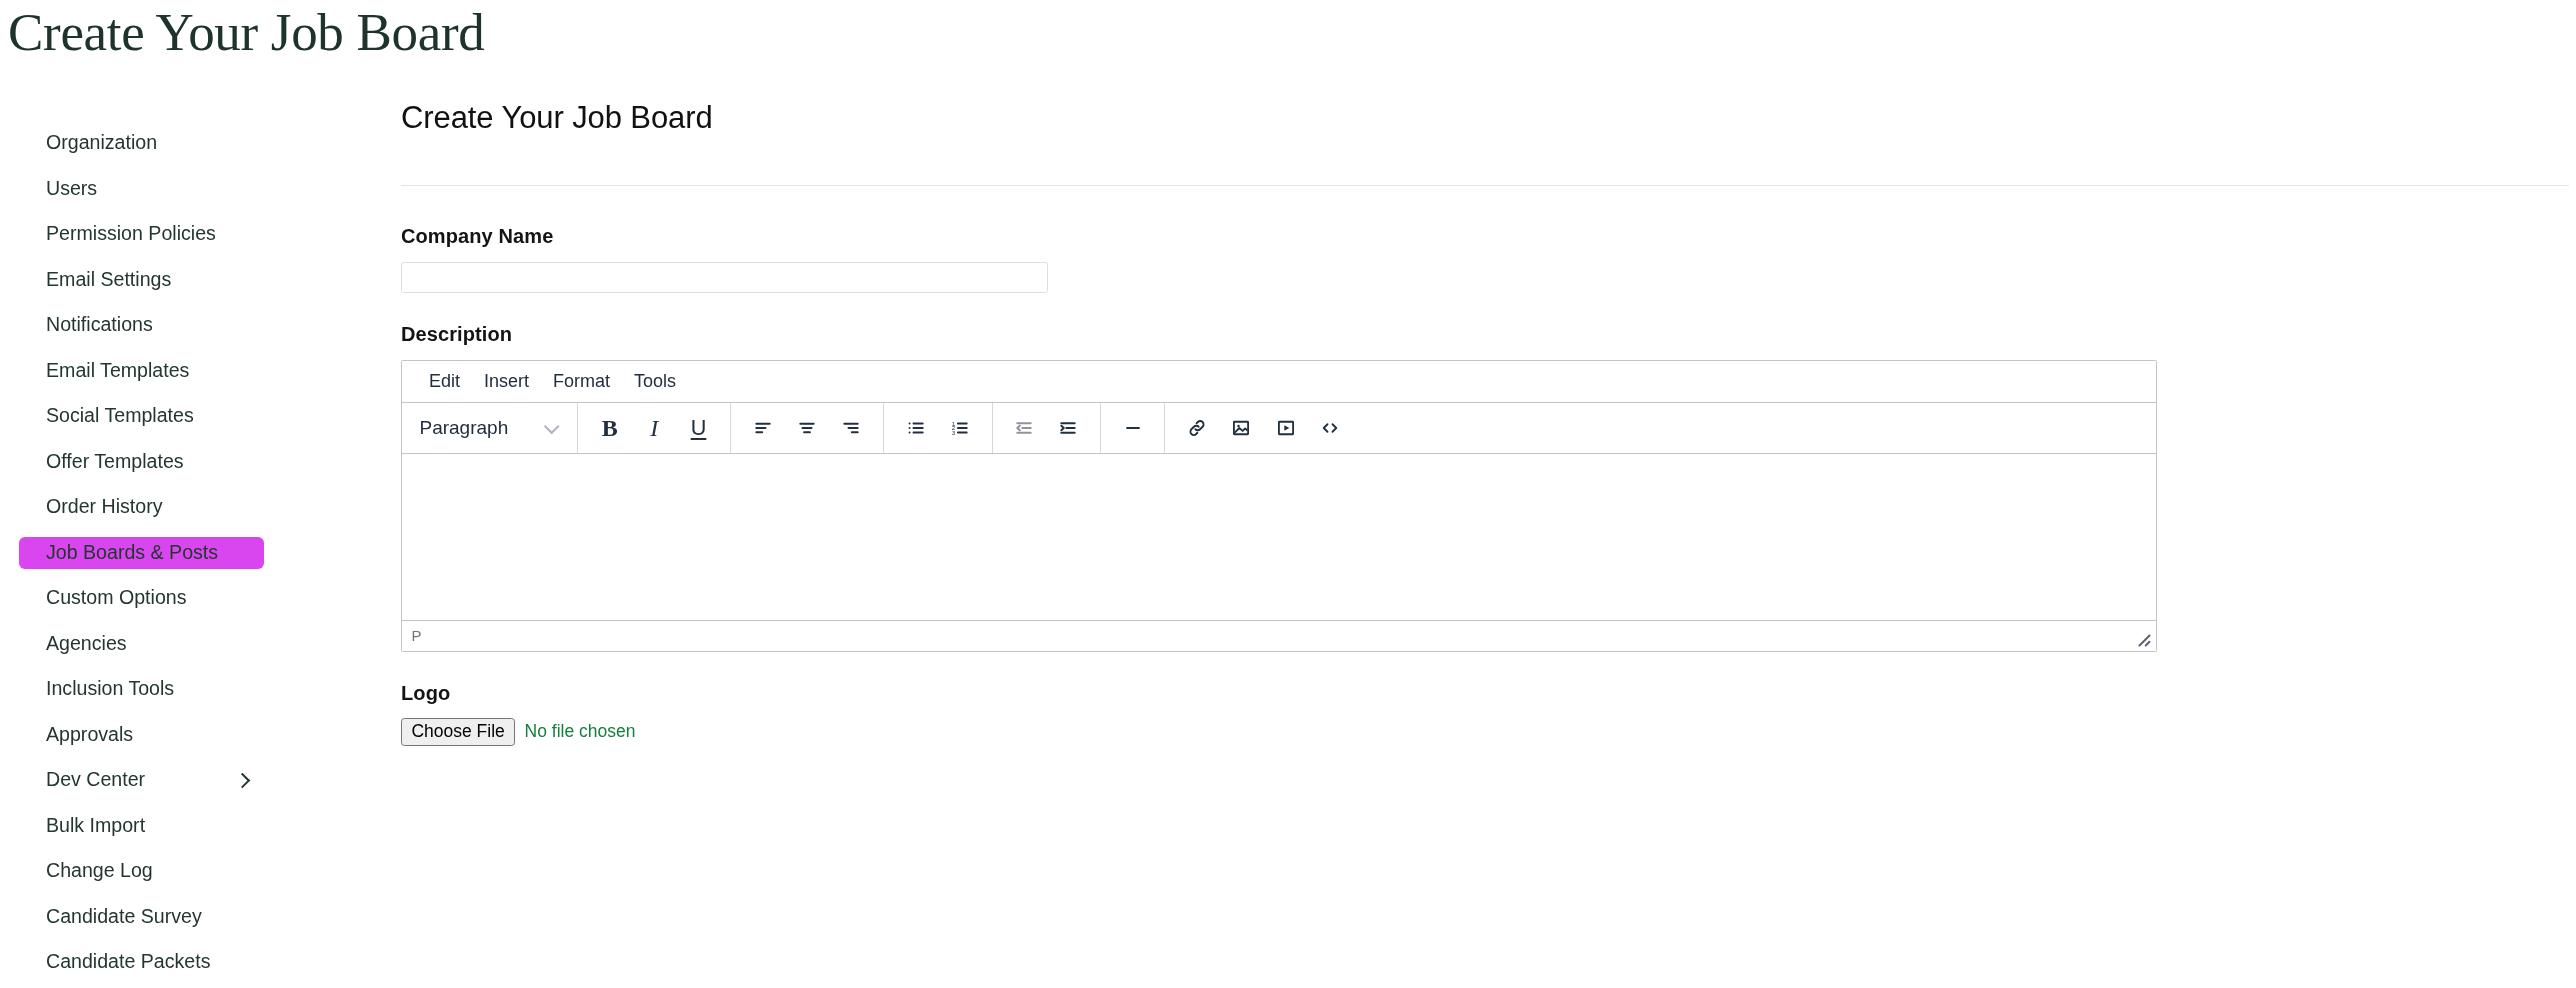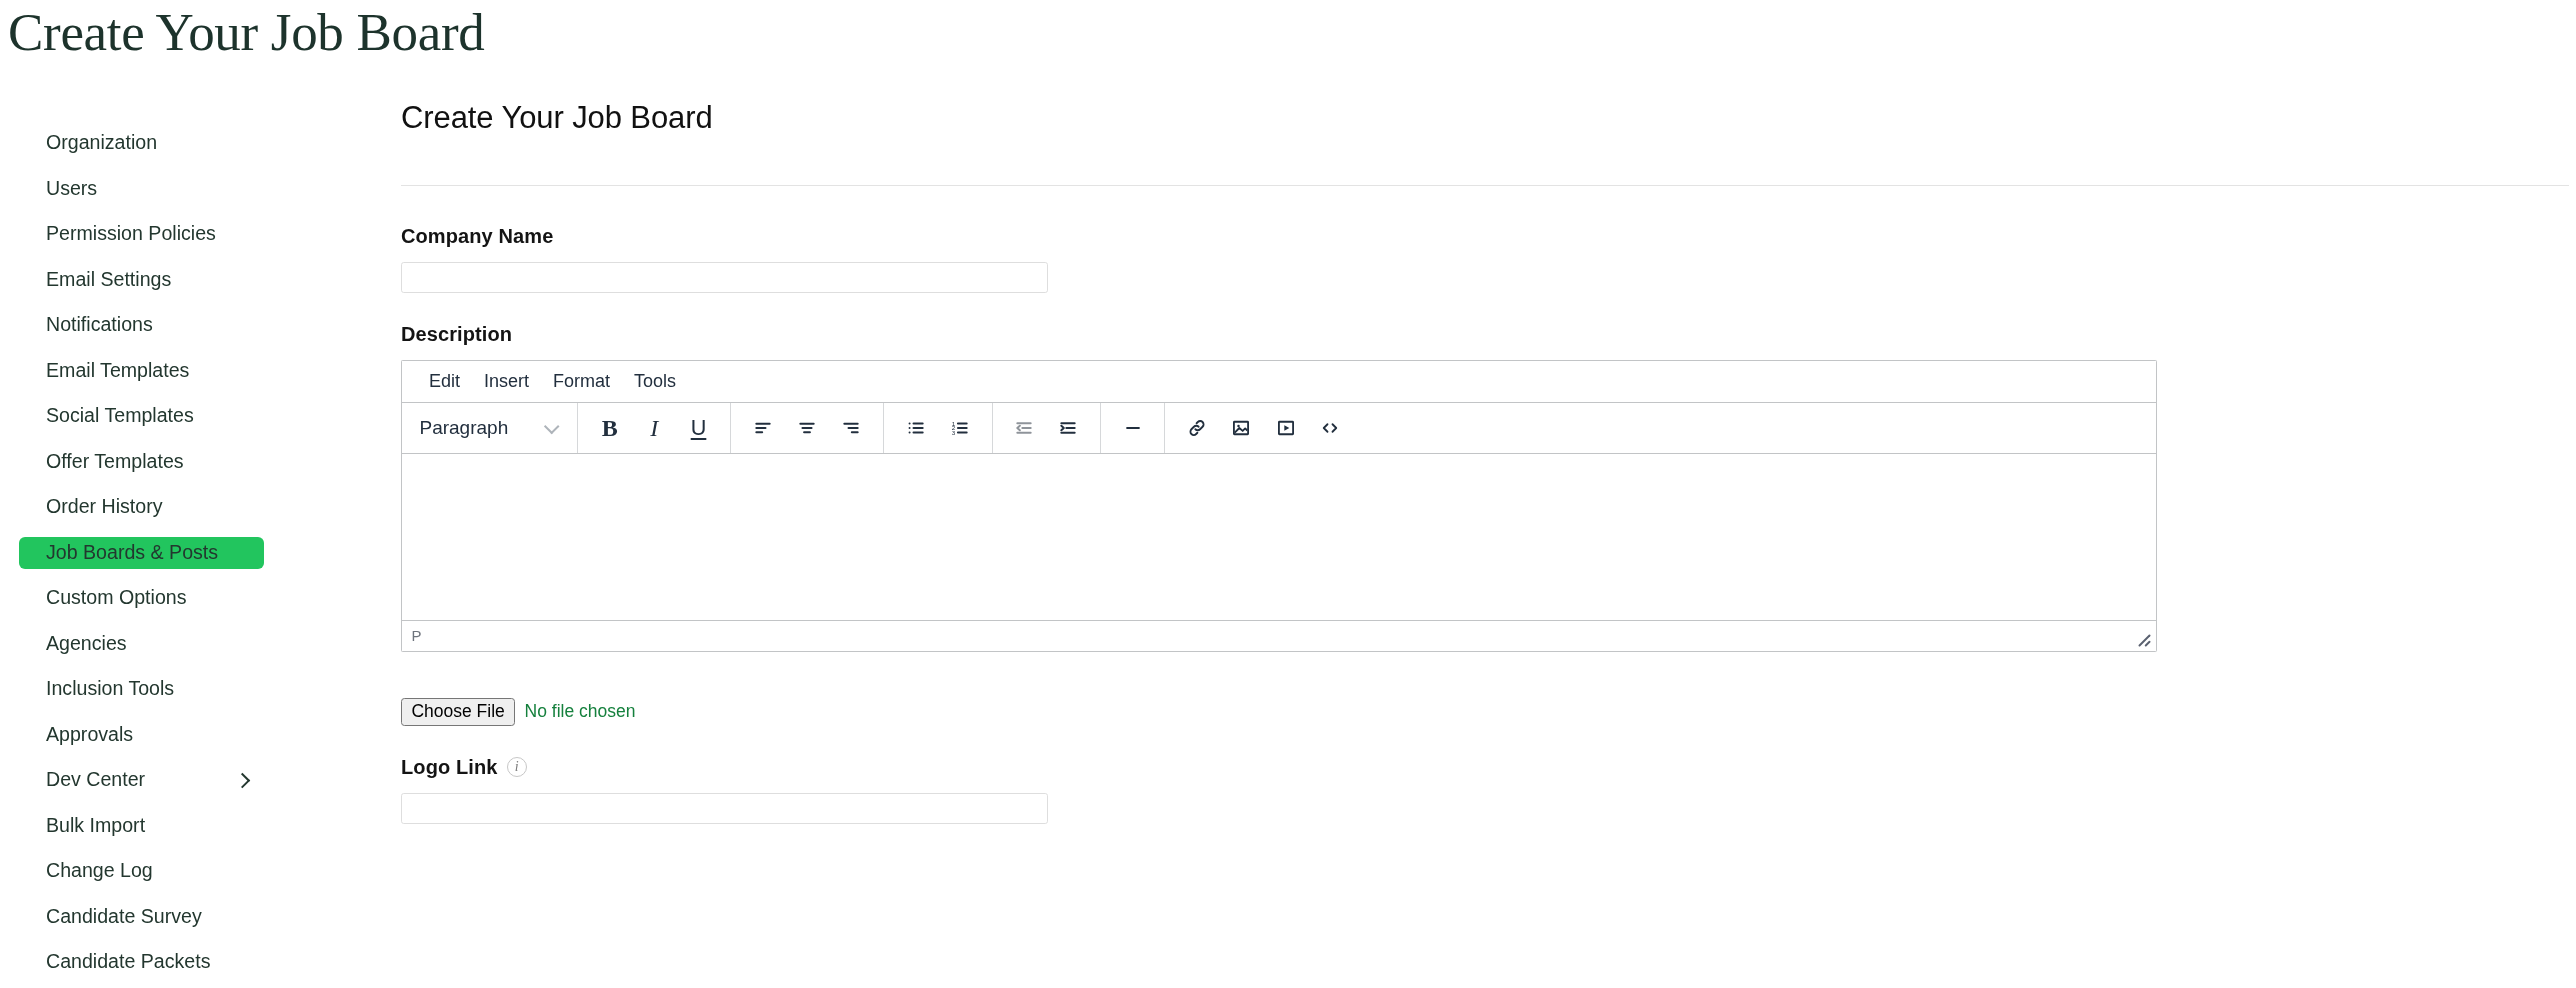--- a/index.html
+++ b/index.html
@@ -42,21 +42,21 @@
     height: 32px;
     padding: 0 15px 0 27px;
     border-radius: 6px;
     color: #23372f;
     font-size: 19.6px;
     line-height: 1;
     white-space: nowrap;
     cursor: pointer;
   }
   .nav-item .nav-label { flex: 1 1 auto; }
-  .nav-item.active { background: #22c55e; }
+  .nav-item.active { background: #d946ef; }
   .nav-item + .nav-item { margin-top: 13.5px; justify-content: flex-end; }
   .chev-right {
     flex: 0 0 auto;
     width: 15px;
     height: 15px;
     position: relative;
     margin-left: 8px;
   }
   .chev-right::before {
     content: "";
@@ -524,30 +524,24 @@
           </svg>
         </span>
       </div>
 
     </div>
   </div>
 
   <div class="spacer-md"></div>
 
   <div>
+    <div class="field-label">Logo</div>
     <div class="file-row">
       <span class="file-btn">Choose File</span>
       <span class="file-name">No file chosen</span>
     </div>
   </div>
 
   <div class="spacer-md"></div>
 
-  <div>
-    <div class="field-label">
-      <span>Logo Link</span>
-      <span class="info-icon">i</span>
-    </div>
-    <input class="text-input" type="text" value="" style="">
-  </div>
 
 </div>
 
 
 </body></html>

